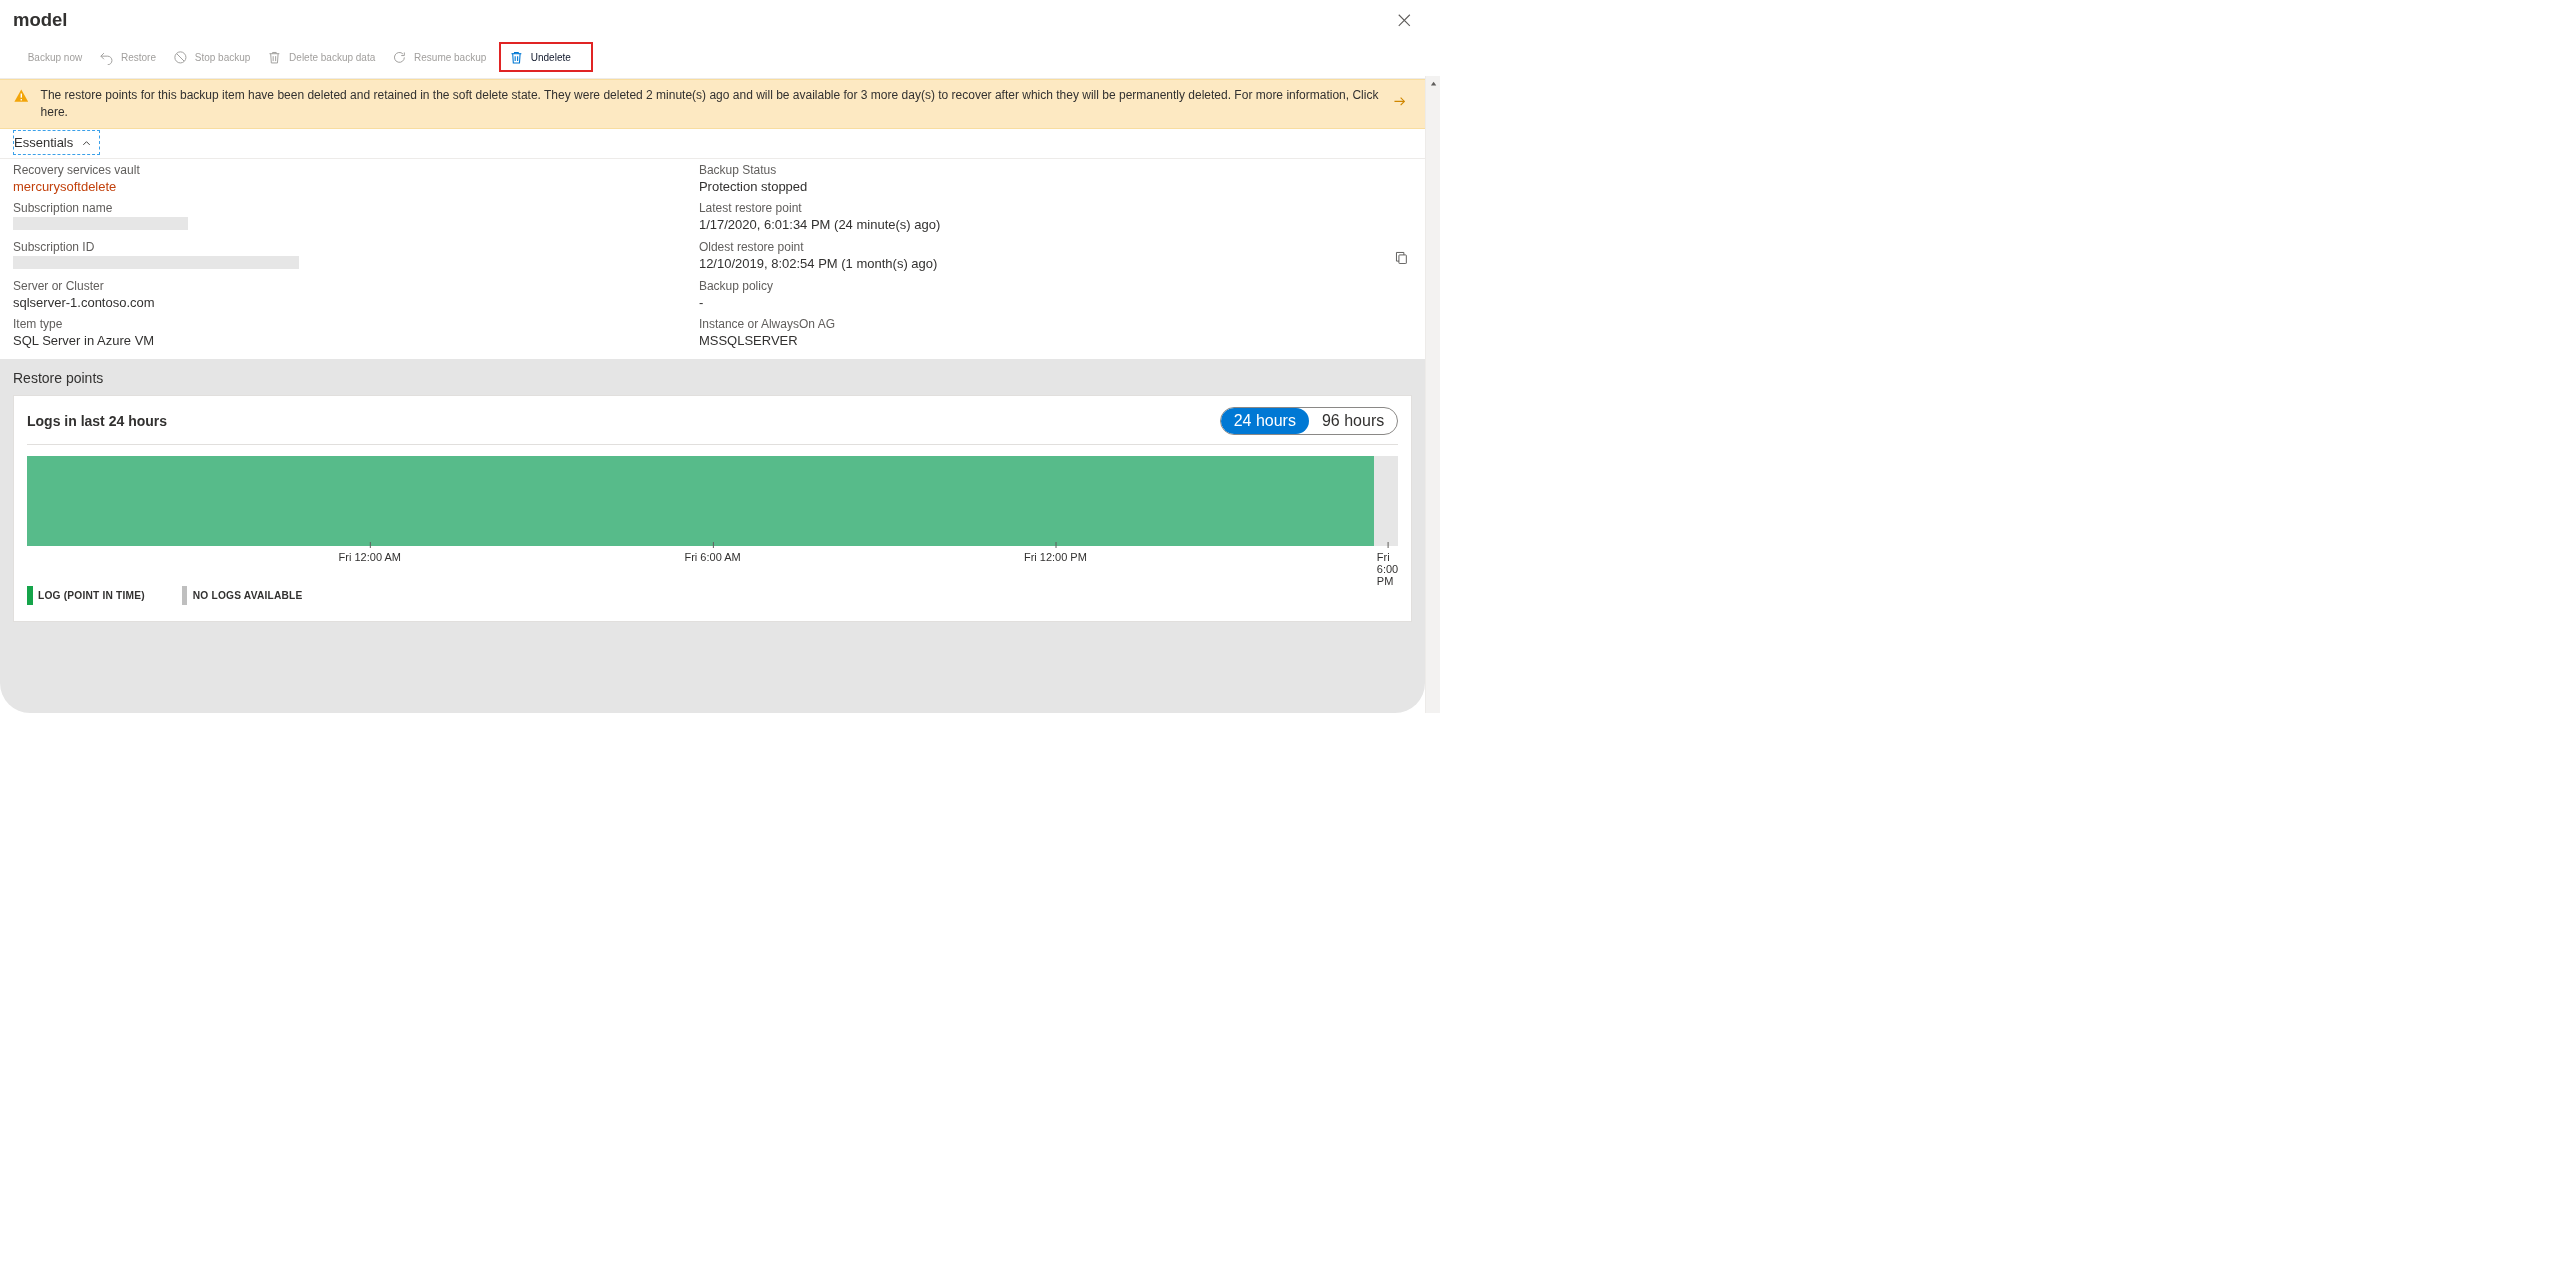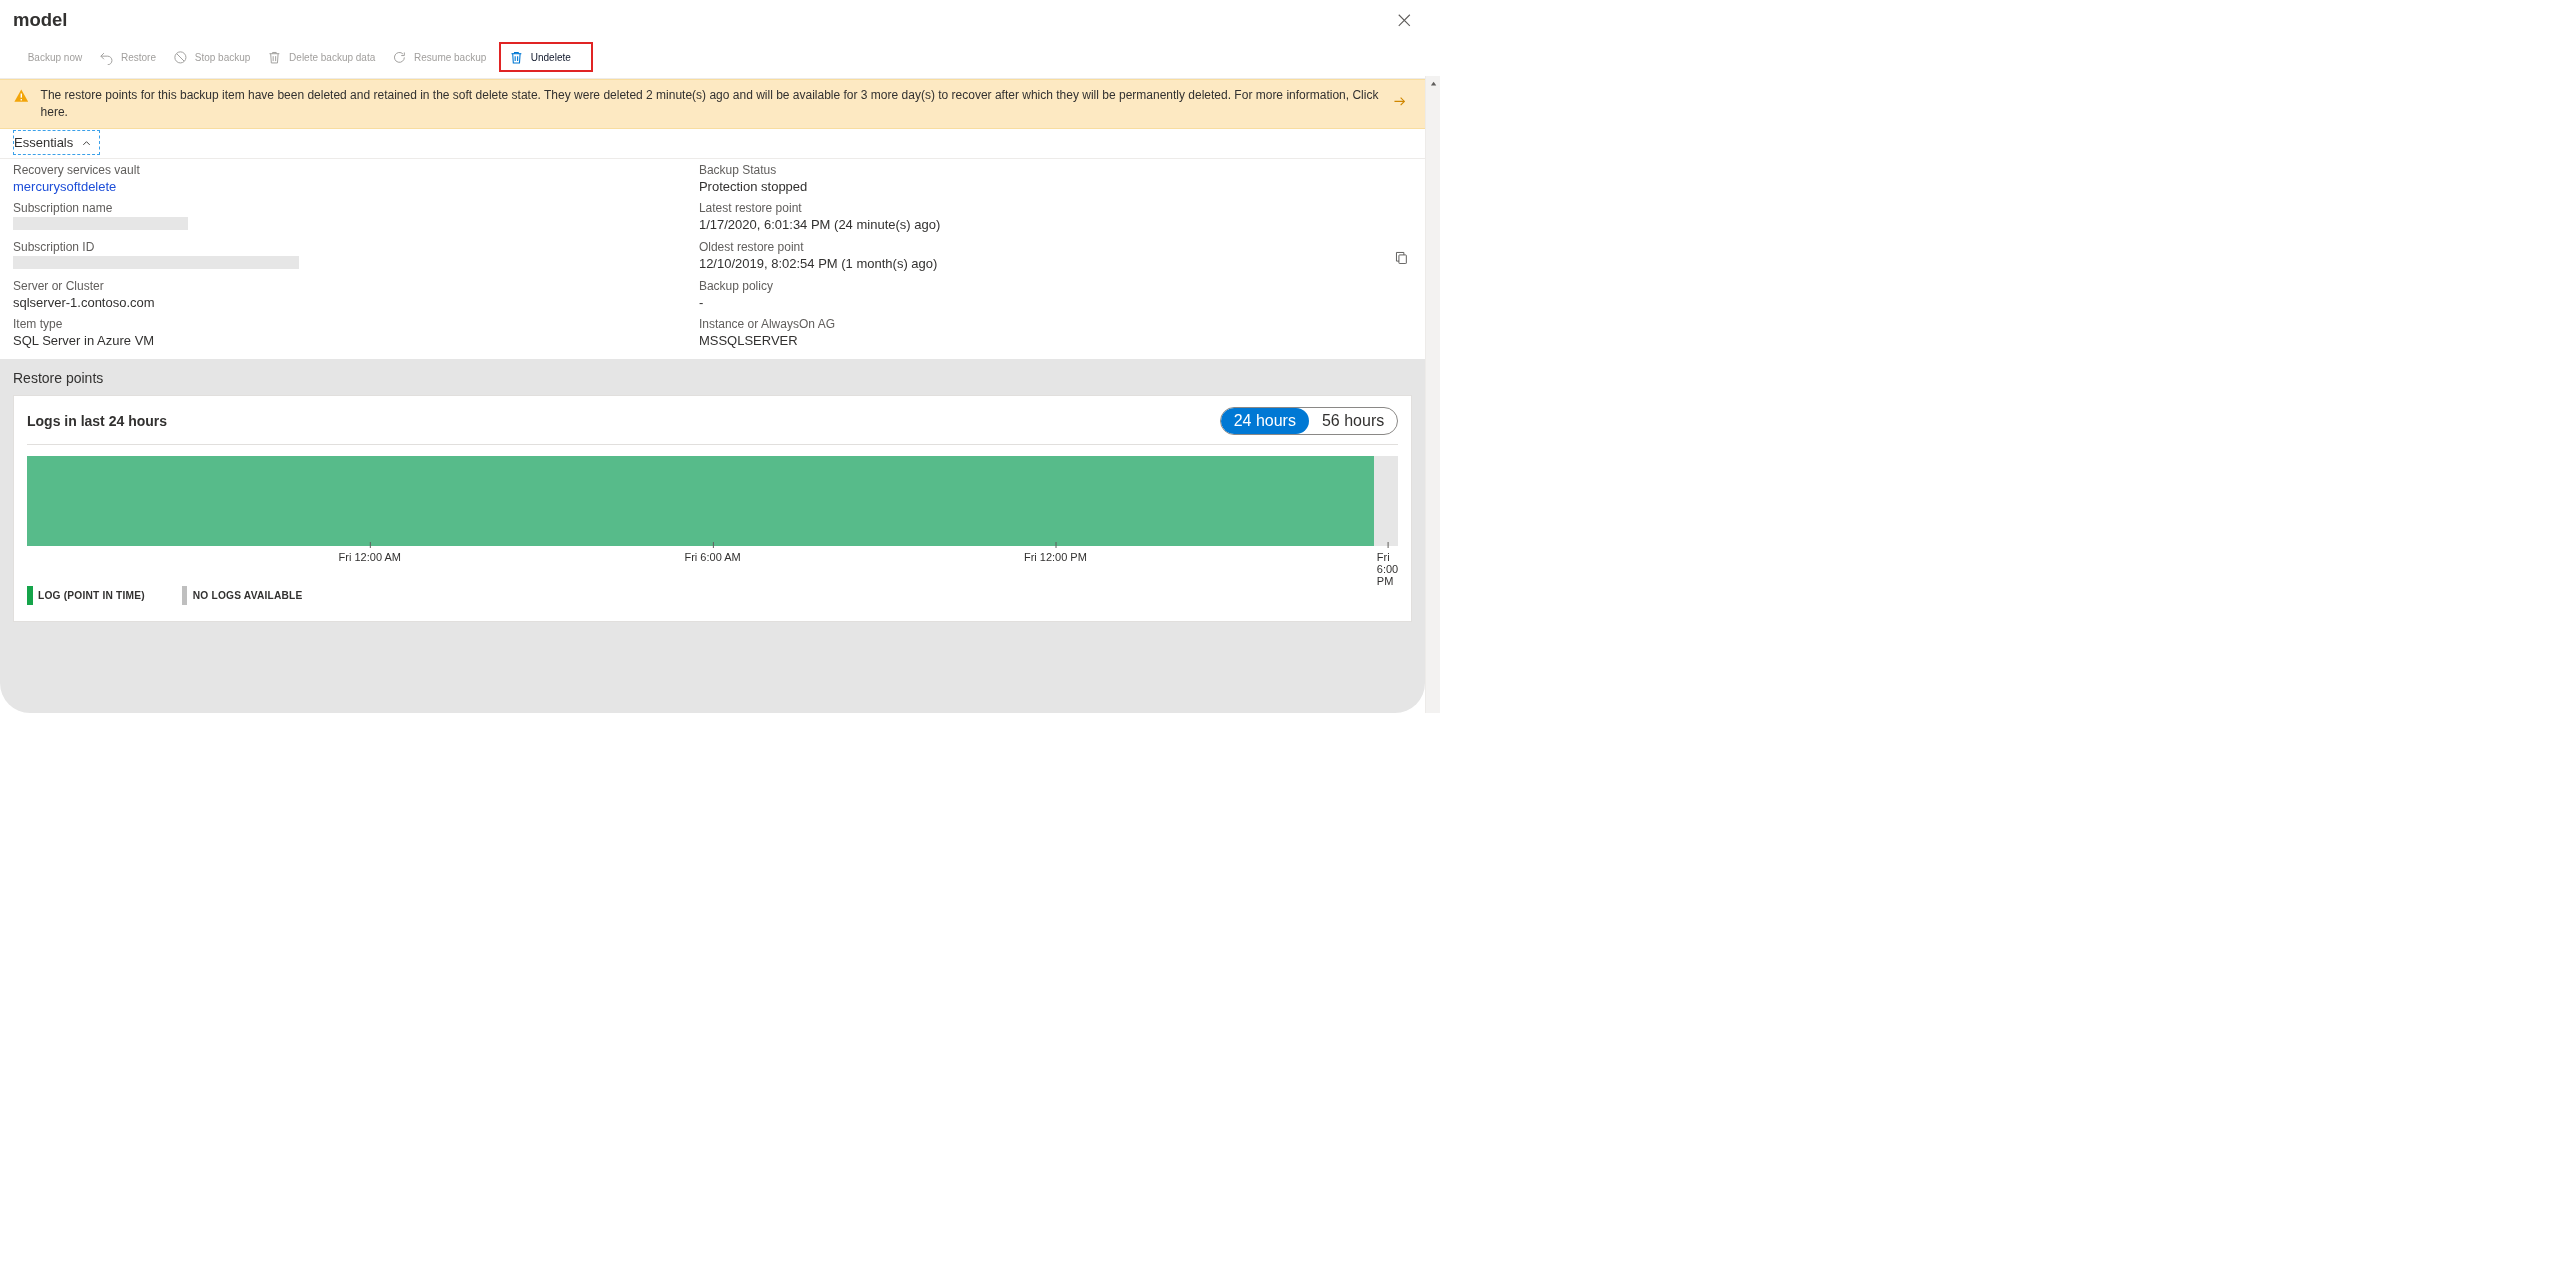--- a/index.html
+++ b/index.html
@@ -80,21 +80,21 @@
     
     .essentials {
       display: grid;
       grid-template-columns: 1fr 1fr 33px;
       padding: 0 7.4px 9.2px 13px;
       row-gap: 5.5px;
     }
     .kv { display: flex; flex-direction: column; gap: 1.8px; padding-bottom: 1.8px; }
     .kv .k { font-size: 12px; color: #605e5c; }
     .kv .v { font-size: 13px; color: #323130; }
-    .kv .v.link { color: #1d4ed8; }
+    .kv .v.link { color: #c2410c; }
     .redact {
       width: 175px; height: 13px; background: #e6e6e6; display: inline-block;
     }
     .redact.wide { width: 286px; }
     .copy-col { grid-column: 3; grid-row: 3; display: flex; align-items: center; justify-content: center; color: #605e5c; cursor: pointer; }
     .copy-col svg { width: 14.8px; height: 14.8px; }
 
     
     .lower {
       background: #e5e5e5;
@@ -307,21 +307,21 @@
     </div>
 
     <div class="lower">
       <div class="sect-title">Restore points</div>
 
       <div class="card">
         <div class="card-head">
           <div class="t">Logs in last 24 hours</div>
           <div class="pill-toggle">
             <button class="on">24 hours</button>
-            <button class="off">56 hours</button>
+            <button class="off">96 hours</button>
           </div>
         </div>
         <div class="chart-sep"></div>
 
         <div class="chart">
           <div class="bar" style="left:0%; width:98.2%;"></div>
           <div class="bar empty" style="left:98.2%; width:1.8%;"></div>
         </div>
         <div class="ticks">
           <div class="tk" style="left:25%">Fri 12:00 AM</div>

